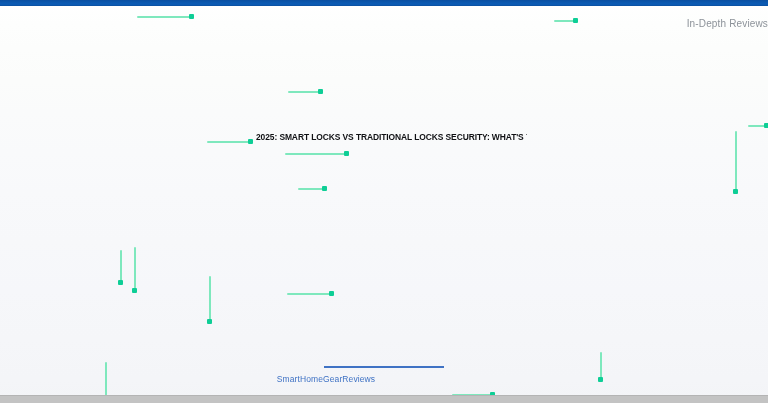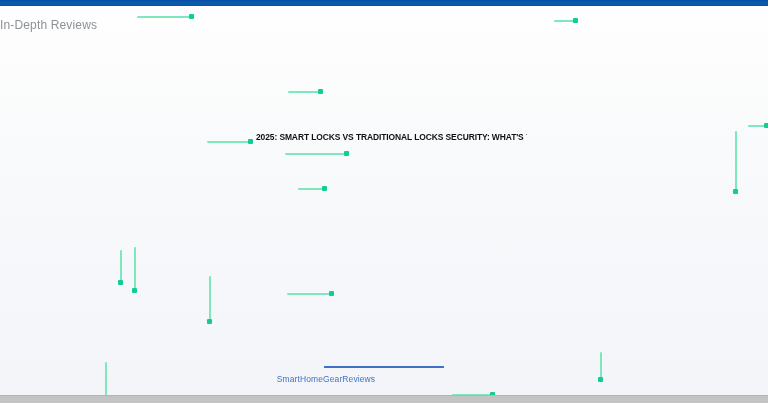--- a/index.html
+++ b/index.html
@@ -32,22 +32,22 @@
 
   
   #topbar{
     position:absolute;left:0;top:0;width:768px;height:6px;
     background:linear-gradient(180deg,#0a4fa0 0%,#0a57ad 35%,#0b5cb5 70%,#0a4f9f 100%);
   }
 
   
   #kicker{
     position:absolute;left:0;top:18px;width:768px;
-    text-align:left;
-    font-size:12px;
+    text-align:right;
+    font-size:10px;
     letter-spacing:.15px;
     color:#8c9299;
     white-space:nowrap;
   }
 
   
   #headline{
     position:absolute;
     left:256px;top:126px;
     width:272px;

